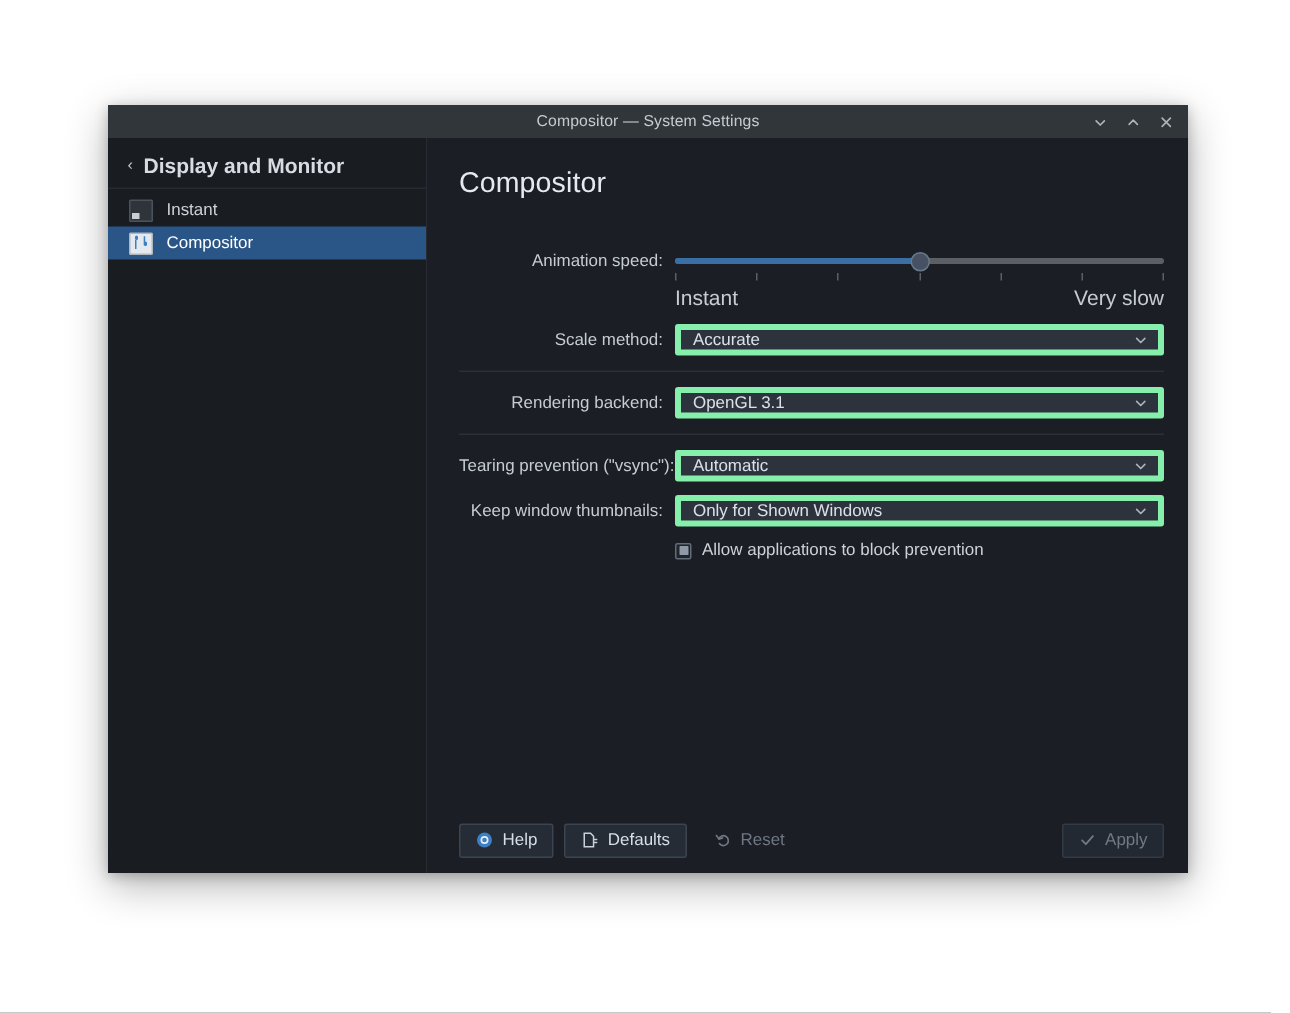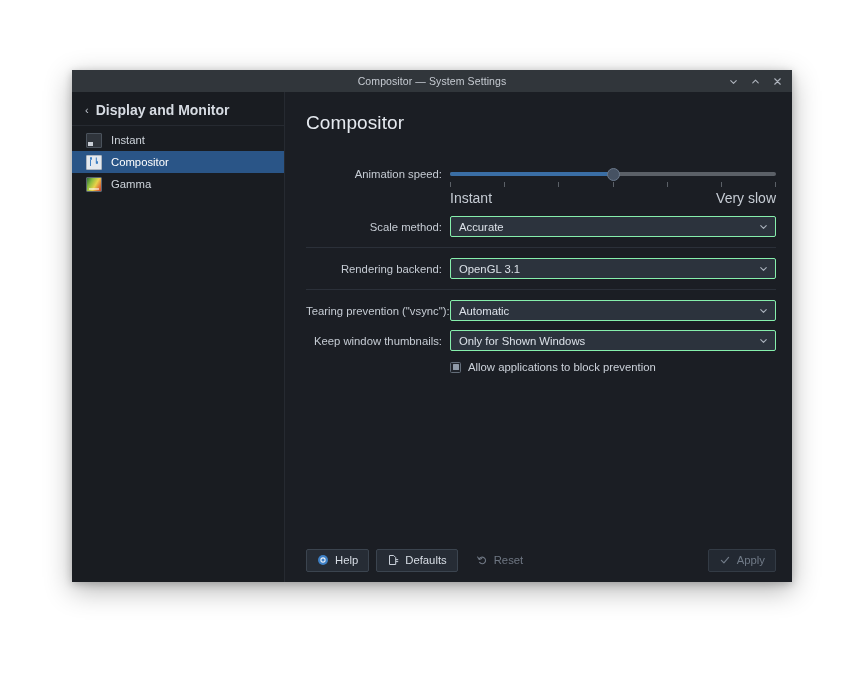--- a/index.html
+++ b/index.html
@@ -289,21 +289,21 @@
     justify-content: space-between;
     margin-top: 2px;
     font-size: 14px;
     color: #c6ccd4;
   }
 
   
   .combo {
     height: 21px;
     background: #2c333d;
-    border: 1px solid #86efac;
+    border: 4px solid #86efac;
     border-radius: 2px;
     display: flex;
     align-items: center;
     padding: 0 6px 0 8px;
     box-sizing: border-box;
     font-size: 11.3px;
     color: #dbe1e8;
   }
   .combo .val { flex: 1; white-space: nowrap; overflow: hidden; }
   .combo .caret {
@@ -390,24 +390,20 @@
         <span class="label">Display and Monitor</span>
       </div>
       <div class="nav-list">
         <div class="nav-item">
           <span class="nav-ico ico-displays"></span>
           <span>Instant</span>
         </div>
         <div class="nav-item selected">
           <span class="nav-ico ico-comp"></span>
           <span>Compositor</span>
-        </div>
-        <div class="nav-item">
-          <span class="nav-ico ico-gamma"></span>
-          <span>Gamma</span>
         </div>
       </div>
     </div>
 
     <div id="main">
       <h1 id="page-title">Compositor</h1>
 
       <div id="form">
 
 

